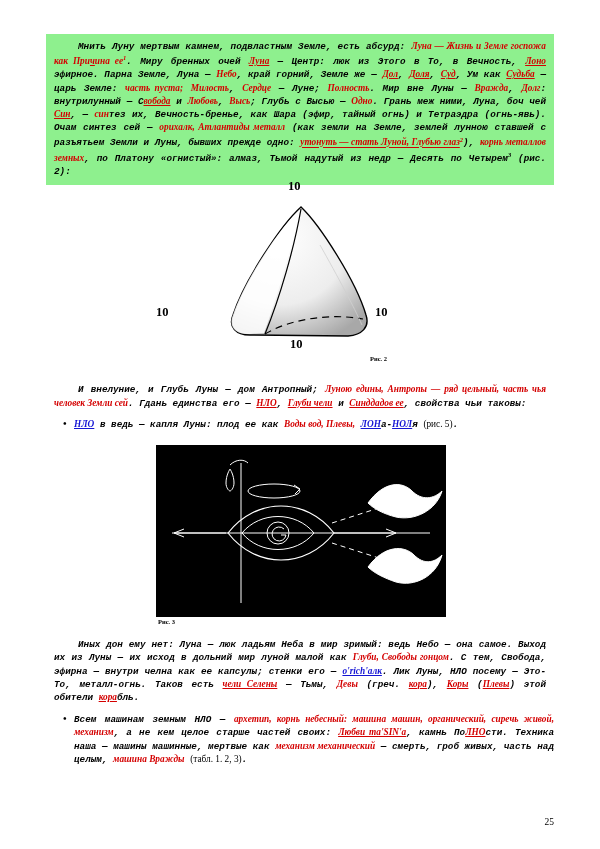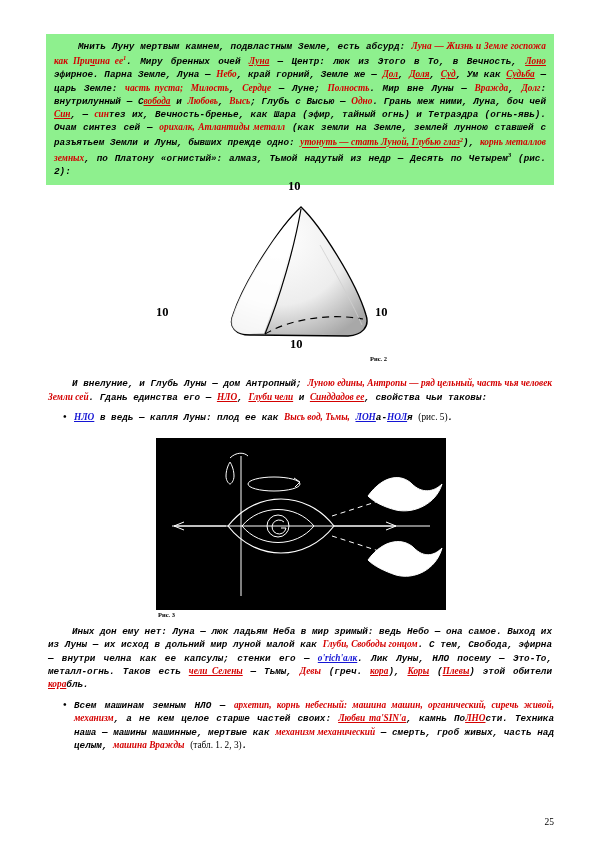--- a/index.html
+++ b/index.html
@@ -63,21 +63,21 @@
     font-size: 12.5px;
     font-weight: bold;
     font-family: "Liberation Serif", serif;
   }
 
   
   p.para {
     font-size: 9.3px;
     line-height: 1.45;
     text-align: justify;
-    margin: 2px;
+    margin: 8px;
     text-indent: 24px;
     font-style: italic;
     font-weight: bold;
   }
   .para2 { margin-top: 13px; }
 
   ul.bullets {
     margin: 7px 0 0 0;
     padding-left: 28px;
     list-style: none;
@@ -175,21 +175,21 @@
       <div class="fig2-cap">Рис. 2</div>
     </div>
   </div>
 
   <p class="para para2">
     <span class="blk">И внелуние, и Глубь Луны — дом Антропный; </span><span class="red">Луною едины, Антропы — ряд цельный, часть чья человек Земли сей</span><span class="blk">. Гдань единства его — </span><span class="red u">НЛО</span><span class="blk">, </span><span class="red u">Глуби чели</span><span class="blk"> и </span><span class="red u">Синддадов ее</span><span class="blk">, свойства чьи таковы:</span>
   </p>
 
   <ul class="bullets">
     <li>
-      <span class="blue u">НЛО</span><span class="blk"> в ведь — капля Луны: плод ее как </span><span class="red">Высь вод, Тьмы,</span><span class="blk"> </span><span class="blue u">ЛОН</span><span class="blk">а-</span><span class="blue u">НОЛ</span><span class="blk">я </span><span class="plain">(рис. 5)</span><span class="blk">.</span>
+      <span class="blue u">НЛО</span><span class="blk"> в ведь — капля Луны: плод ее как </span><span class="red">Воды вод, Плевы,</span><span class="blk"> </span><span class="blue u">ЛОН</span><span class="blk">а-</span><span class="blue u">НОЛ</span><span class="blk">я </span><span class="plain">(рис. 5)</span><span class="blk">.</span>
     </li>
   </ul>
 
   <div class="fig3-wrap">
     <div class="fig3-box">
       <svg width="290" height="172" viewBox="0 0 290 172">
 
         <line x1="85" y1="18" x2="85" y2="158" stroke="#ffffff" stroke-width="1"></line>
         <line x1="16" y1="88" x2="274" y2="88" stroke="#ffffff" stroke-width="1"></line>
 

